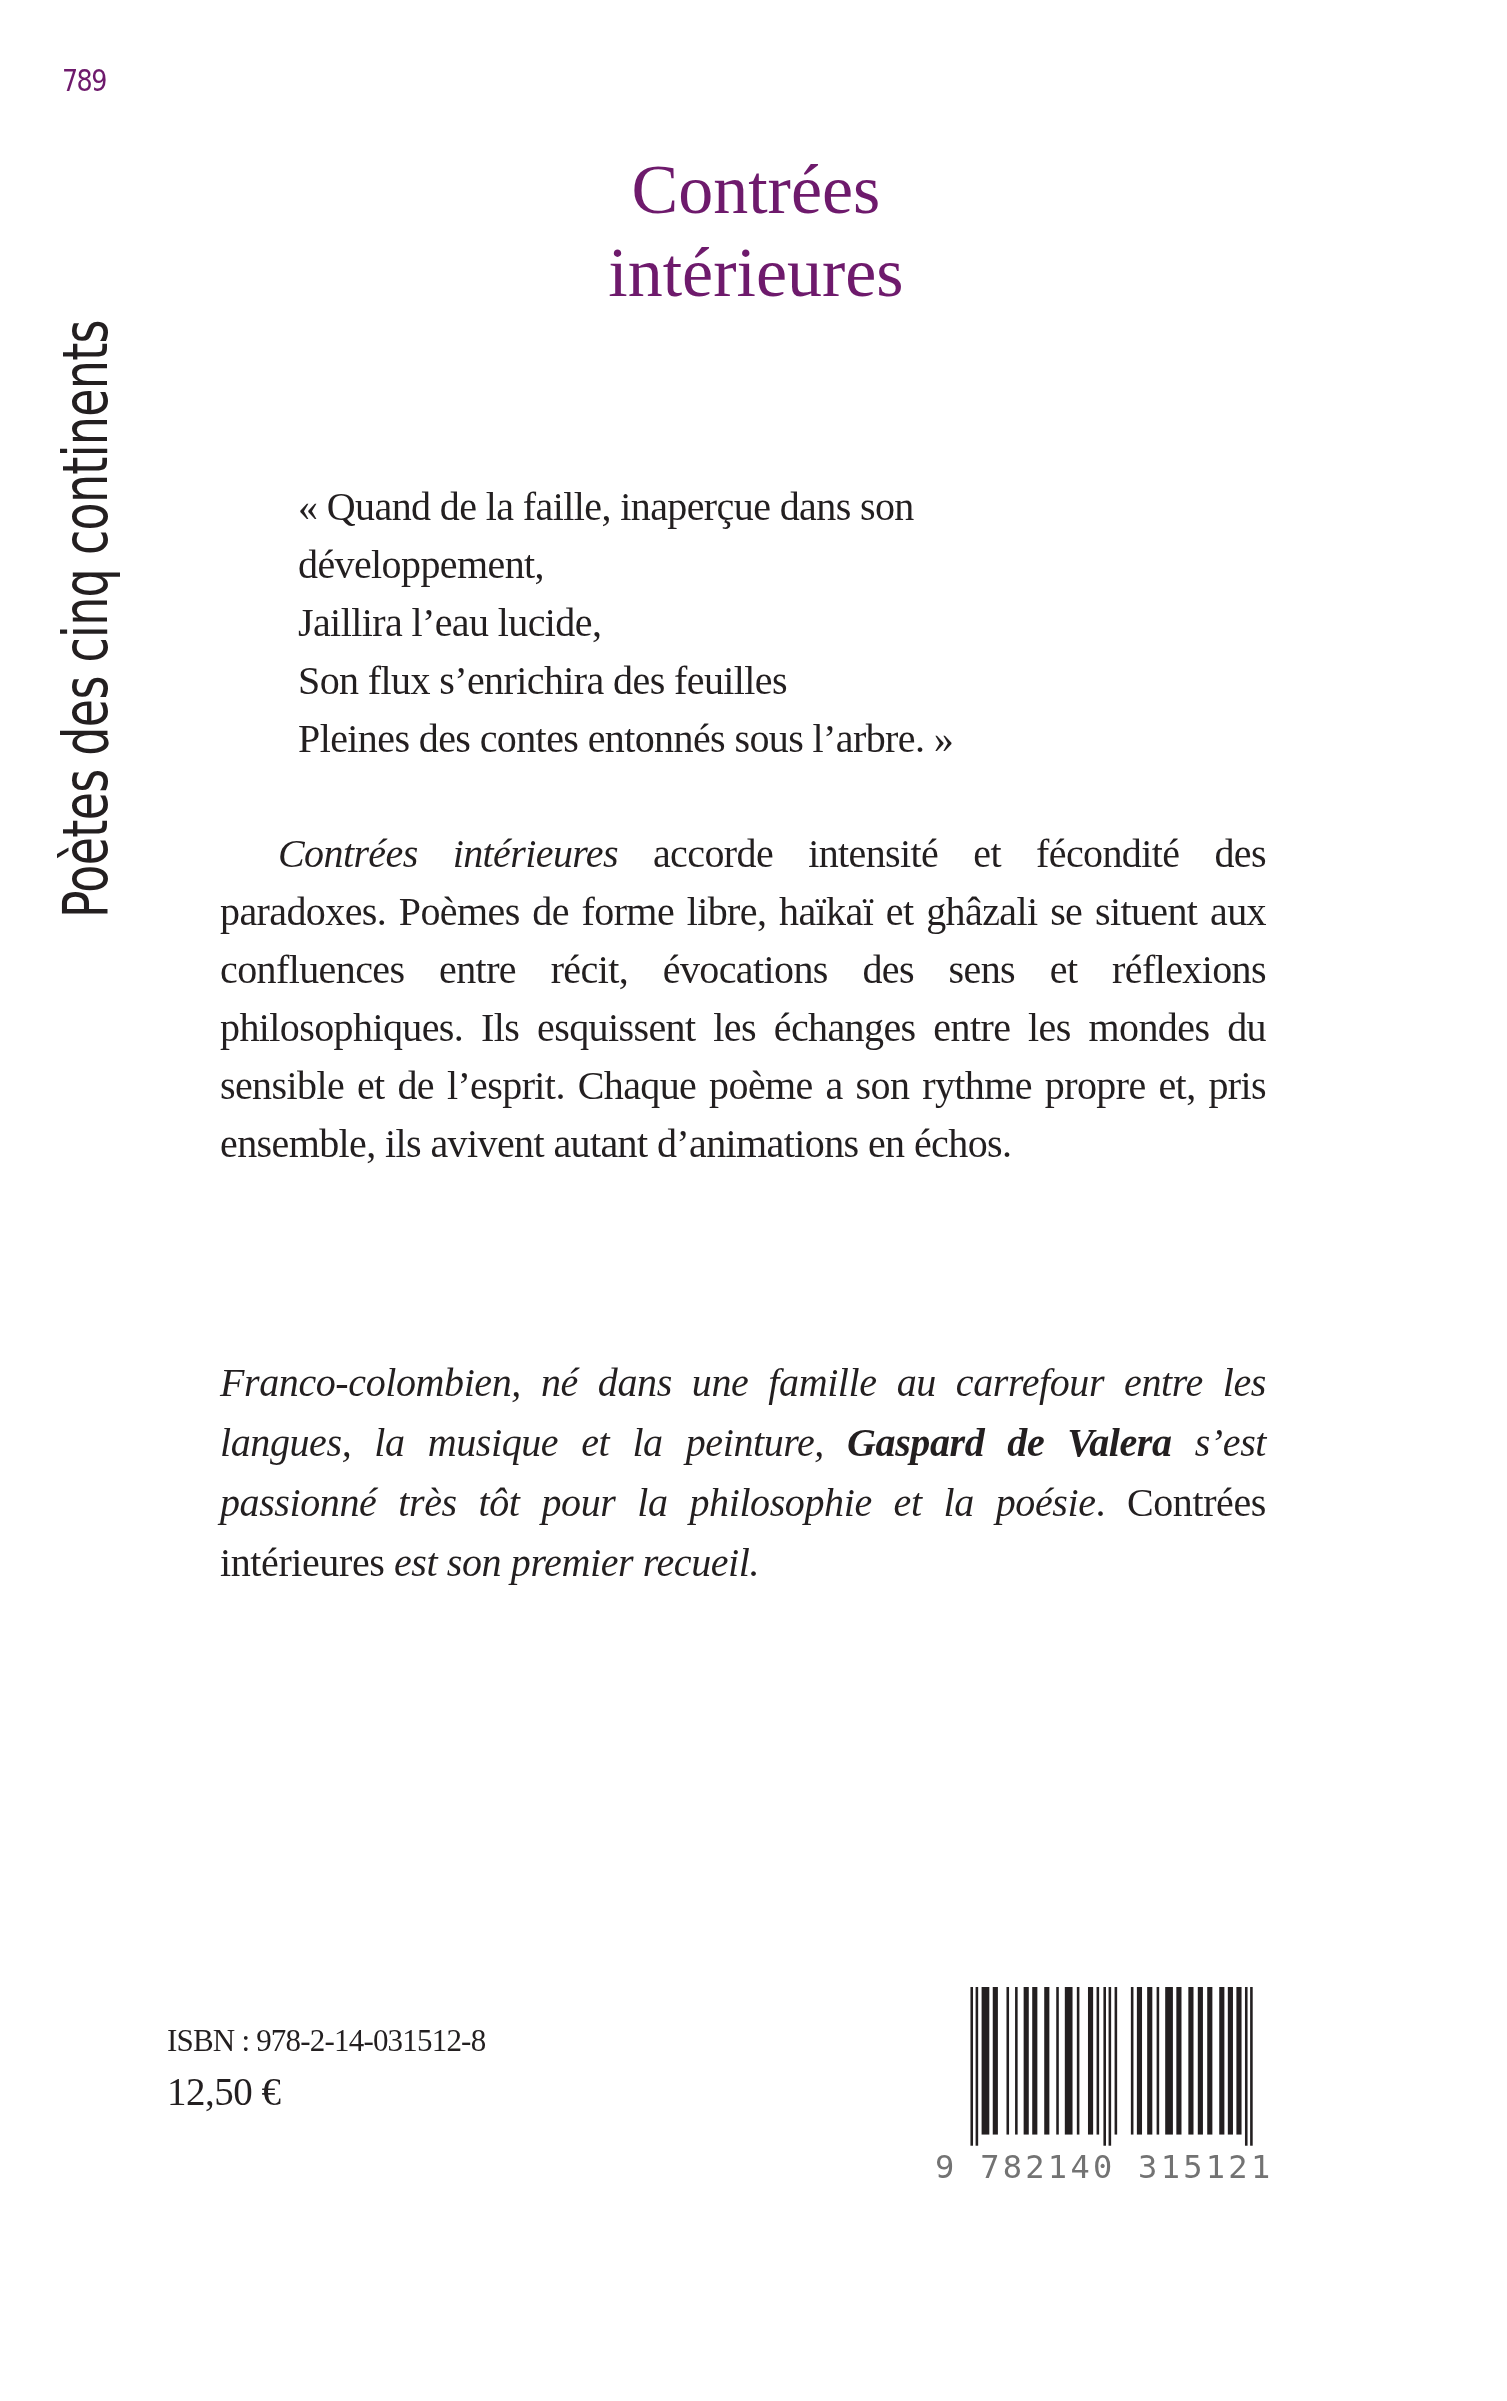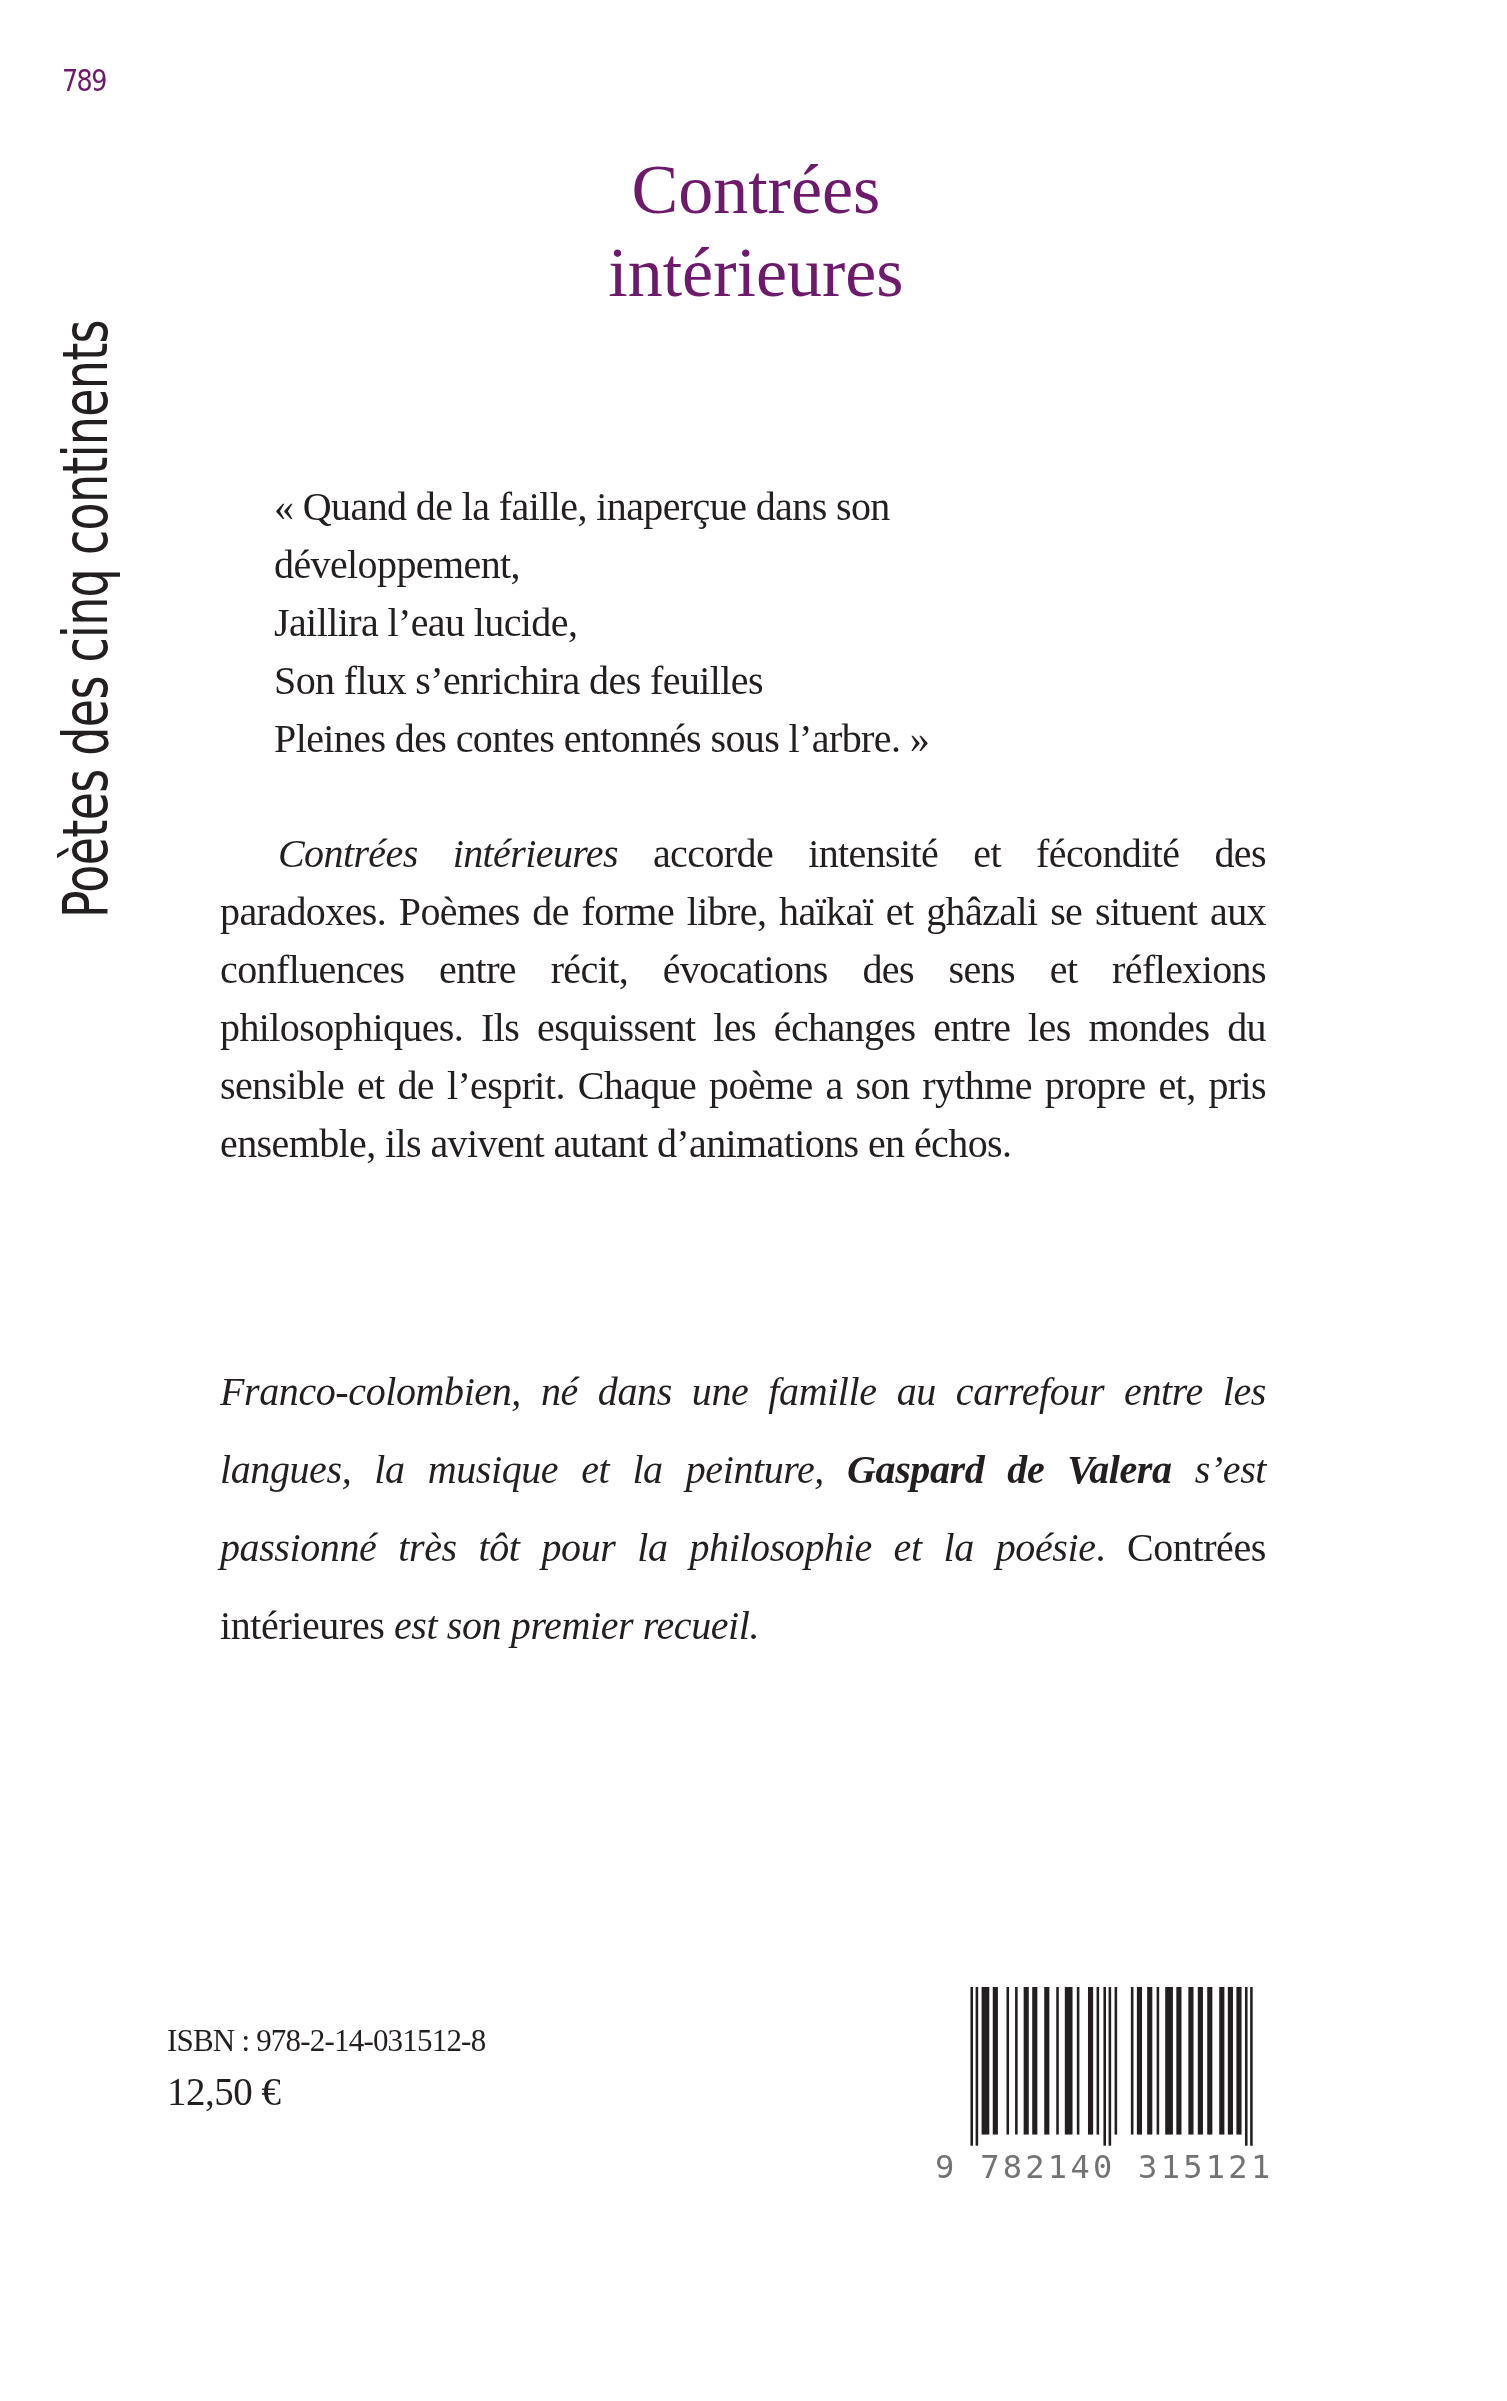--- a/index.html
+++ b/index.html
@@ -8,24 +8,24 @@
   .series-number { position:absolute; left:62px; top:62px; font-family:"DejaVu Sans", sans-serif;
          font-size:31px; color:#6e1a6c; letter-spacing:-1.9px; transform:scaleX(0.82); transform-origin:left top; }
   .spine { position:absolute; left:49px; top:918px; transform-origin:left top; transform:rotate(-90deg);
          font-family:"DejaVu Sans", sans-serif; font-size:62px; white-space:nowrap; color:#231f20;
          letter-spacing:-0.9px; }
   .spine span { display:inline-block; transform:scaleX(0.74); transform-origin:left center; }
   .title { position:absolute; left:0; width:1508px; top:112px; text-align:center; color:#6e1a6c;
          font-size:70px; line-height:83px;margin-top:36px; }
   .title div { padding-left:0; transform:translateX(1.9px); }
   .quote { position:absolute; left:274px; top:478px; font-size:40px; line-height:58px; }
-  .quote div { white-space:nowrap; letter-spacing:-0.6px; }
+  .quote div { white-space:nowrap; letter-spacing:-0.6px;margin-left:24px; }
   .blurb { position:absolute; left:220px; width:1046px; top:825px; font-size:40px; line-height:58px;
          text-align:justify; text-indent:58px; letter-spacing:-0.6px; }
-  .bio { position:absolute; left:220px; width:1046px; top:1353px; font-size:40px; line-height:78px;
+  .bio { position:absolute; left:220px; width:1046px; top:1353px; font-size:40px; line-height:60px;
          text-align:justify; letter-spacing:-0.4px; }
   .bio .it { font-style:italic; }
   .bio .author { font-style:italic; font-weight:bold; }
   .isbn { position:absolute; left:167px; top:2023px; font-size:31px; letter-spacing:-0.8px; }
   .price { position:absolute; left:167px; top:2069px; font-size:39px; letter-spacing:-0.5px; }
   .barcode { position:absolute; left:956px; top:1987px; width:312px; height:199px; }
   .barcode-bars { position:absolute; left:0; top:0; width:312px; height:163px; display:flex; align-items:flex-start; }
   .barcode-digits { position:absolute; left:-21px; top:161px; font-family:"DejaVu Sans Mono", monospace;
          font-size:32px; letter-spacing:3.3px; color:#737373; white-space:nowrap; }
 </style>

